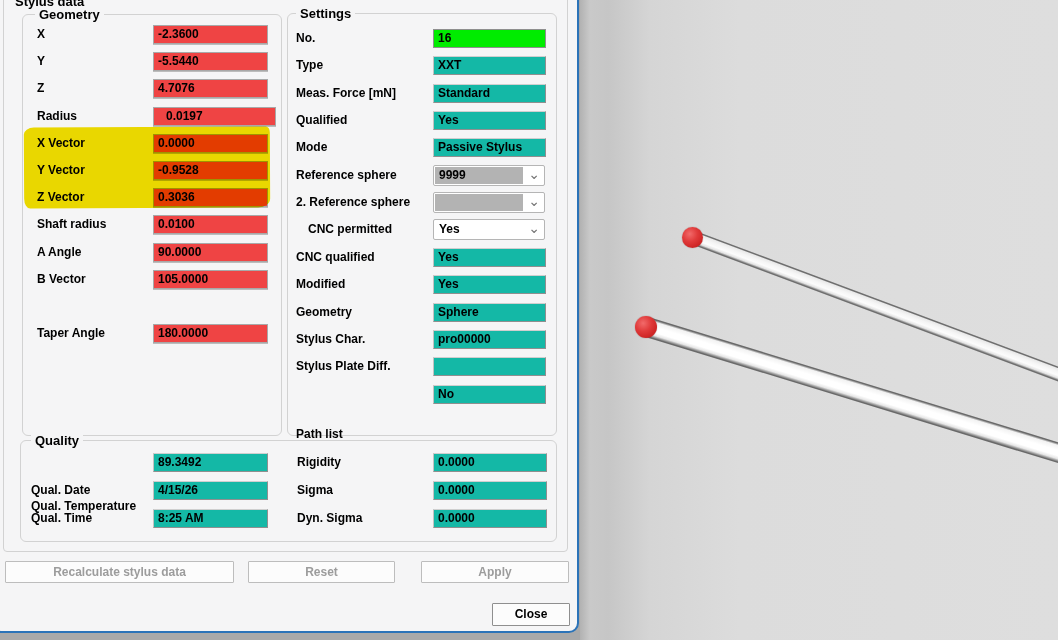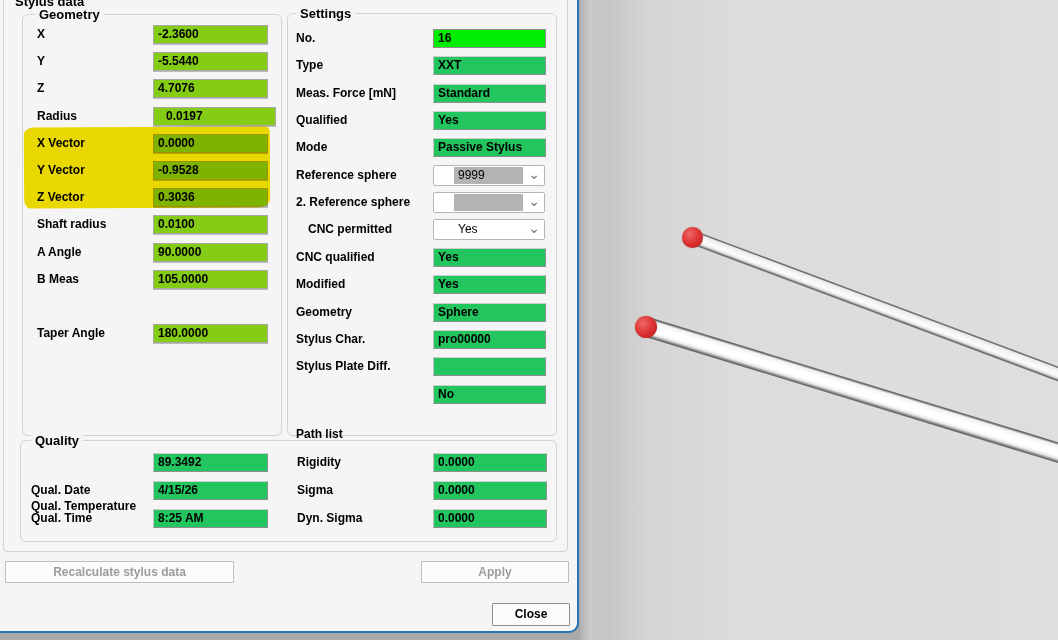--- a/index.html
+++ b/index.html
@@ -41,25 +41,25 @@
   #box-stylus-data .grouplabel{top:-1px; left:7px;}
   #box-geometry{left:22px; top:14px; width:258px; height:420px;}
   #box-geometry .grouplabel{left:12px;}
   #box-settings{left:287px; top:13px; width:268px; height:421px;}
   #box-settings .grouplabel{left:8px;}
   #box-quality{left:20px; top:440px; width:535px; height:100px;}
   #box-quality .grouplabel{left:10px;}
 
   .rowlabel{position:absolute; font-weight:bold; white-space:nowrap; line-height:18px;}
   .field{position:absolute; height:17px; line-height:17px; padding-left:4px; font-weight:bold; white-space:nowrap; overflow:hidden;}
-  .field-white{background:#84cc16; border:1px solid #a8a8a8; box-shadow:0 1px 0 #bcbcbc;}
-  .field-gray{background:#22c55e; border:1px solid #8f8f8f; border-top-color:#cfcfcf; border-left-color:#c2c2c2;}
+  .field-white{background:#ef4444; border:1px solid #a8a8a8; box-shadow:0 1px 0 #bcbcbc;}
+  .field-gray{background:#14b8a6; border:1px solid #8f8f8f; border-top-color:#cfcfcf; border-left-color:#c2c2c2;}
   .field-green{background:#00ec00; border:1px solid #8f8f8f;}
   .combo{position:absolute; height:19px; background:#ffffff; border:1px solid #b5b5b5; border-radius:2px;}
-  .combo .combo-text{position:absolute; left:1px; top:1px; bottom:1px; right:21px; line-height:17px; padding-left:4px; font-weight:normal; white-space:nowrap; overflow:hidden;margin-left:19px;}
+  .combo .combo-text{position:absolute; left:1px; top:1px; bottom:1px; right:21px; line-height:17px; padding-left:4px; font-weight:bold; white-space:nowrap; overflow:hidden;}
   .combo.gray .combo-text{background:#b3b3b3;}
   .combo .combo-arrow{position:absolute; right:4px; top:-1px; font-size:14px; color:#767676; line-height:19px;}
 
   #vector-highlight{
     position:absolute; left:1px; top:112px; width:246px; height:81px;
     background:#f3e000; mix-blend-mode:multiply;
     border-radius:10px 4px 12px 6px / 7px 6px 9px 10px;
     transform:rotate(-0.3deg);
     pointer-events:none;
   }
@@ -103,21 +103,21 @@
         <div class="rowlabel" style="left: 14px; top: 118.8px;">X Vector</div>
         <div class="field field-white" style="left: 130px; top: 118.8px; width: 109px;">0.0000</div>
         <div class="rowlabel" style="left: 14px; top: 146px;">Y Vector</div>
         <div class="field field-white" style="left: 130px; top: 146px; width: 109px;">-0.9528</div>
         <div class="rowlabel" style="left: 14px; top: 173.2px;">Z Vector</div>
         <div class="field field-white" style="left: 130px; top: 173.2px; width: 109px;">0.3036</div>
         <div class="rowlabel" style="left: 14px; top: 200.4px;">Shaft radius</div>
         <div class="field field-white" style="left: 130px; top: 200.4px; width: 109px;">0.0100</div>
         <div class="rowlabel" style="left: 14px; top: 227.6px;">A Angle</div>
         <div class="field field-white" style="left: 130px; top: 227.6px; width: 109px;">90.0000</div>
-        <div class="rowlabel" style="left: 14px; top: 254.8px;">B Meas</div>
+        <div class="rowlabel" style="left: 14px; top: 254.8px;">B Vector</div>
         <div class="field field-white" style="left: 130px; top: 254.8px; width: 109px;">105.0000</div>
         <div class="rowlabel" style="left: 14px; top: 309px;">Taper Angle</div>
         <div class="field field-white" style="left: 130px; top: 309px; width: 109px;">180.0000</div>
       </div>
     <div id="vector-highlight"></div>
   </div>
 
   <div id="box-settings" class="groupbox">
     <span class="grouplabel">Settings</span>
     <div id="settings-rows">
@@ -173,16 +173,17 @@
         <div class="rowlabel" style="left: 276px; top: 12px;">Rigidity</div>
         <div class="field field-gray" style="left: 412px; top: 12px; width: 108px;">0.0000</div>
         <div class="rowlabel" style="left: 276px; top: 40px;">Sigma</div>
         <div class="field field-gray" style="left: 412px; top: 40px; width: 108px;">0.0000</div>
         <div class="rowlabel" style="left: 276px; top: 68px;">Dyn. Sigma</div>
         <div class="field field-gray" style="left: 412px; top: 68px; width: 108px;">0.0000</div>
       </div>
   </div>
 
   <div id="btn-recalculate" class="btn">Recalculate stylus data</div>
+  <div id="btn-reset" class="btn">Reset</div>
   <div id="btn-apply" class="btn">Apply</div>
   <div id="btn-close" class="btn">Close</div>
 
 </div>
 
 </body></html>

